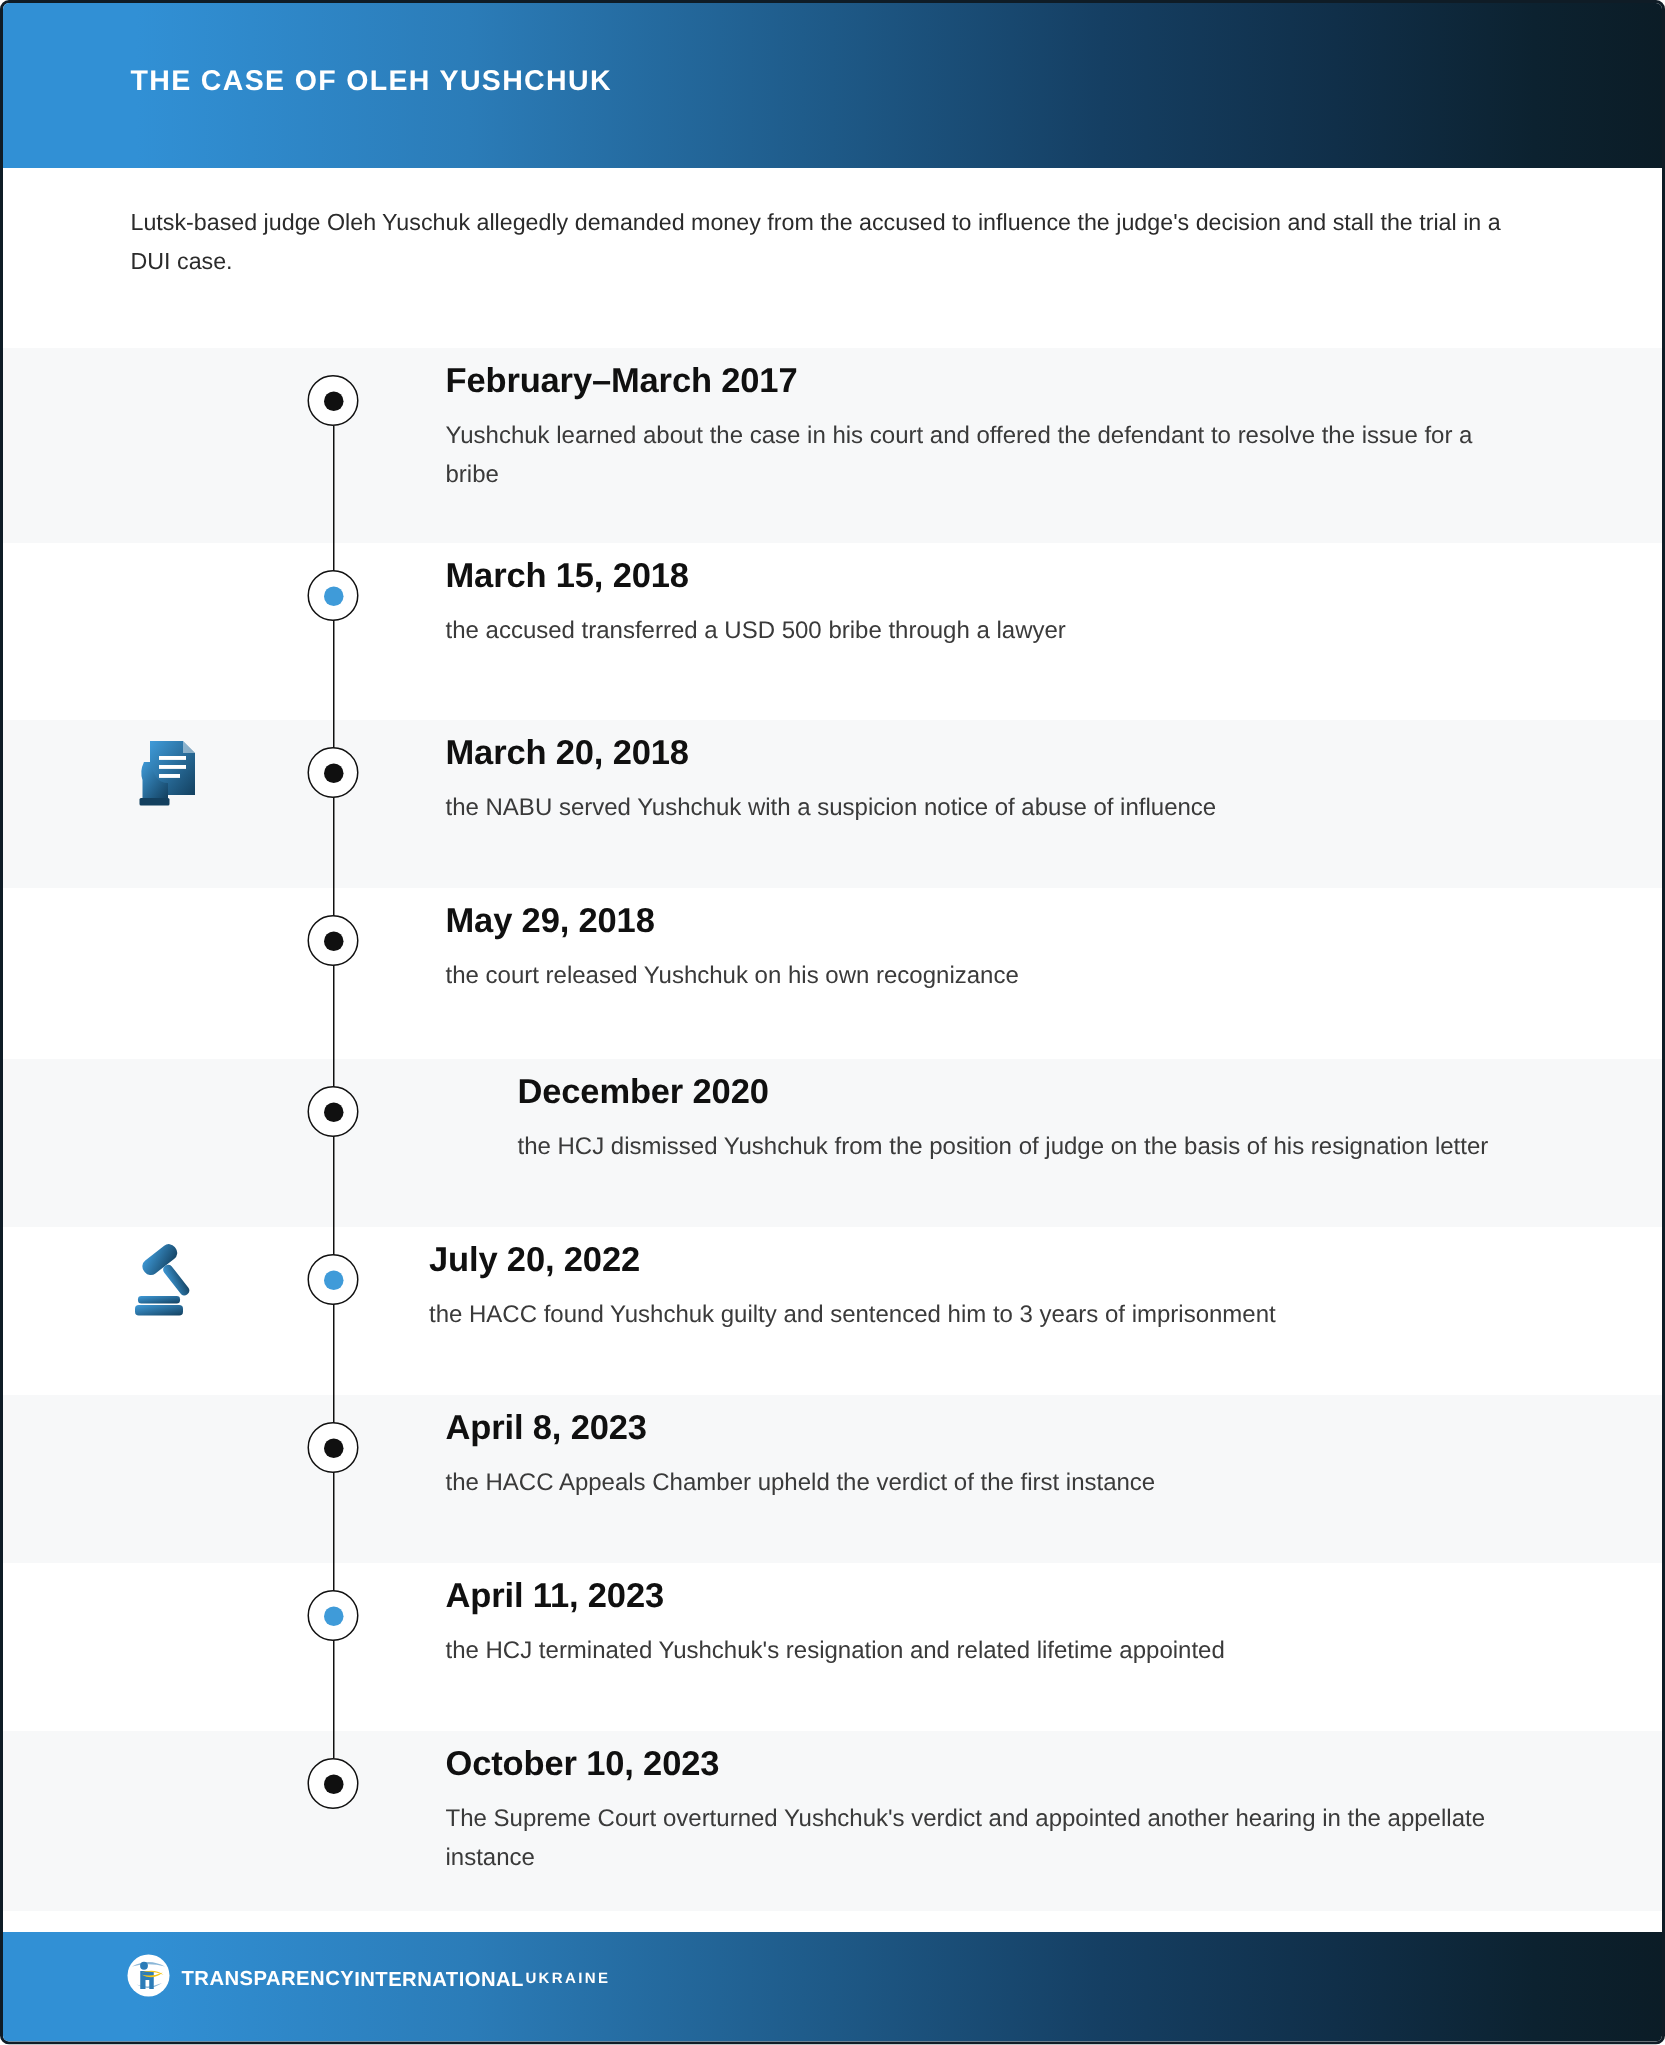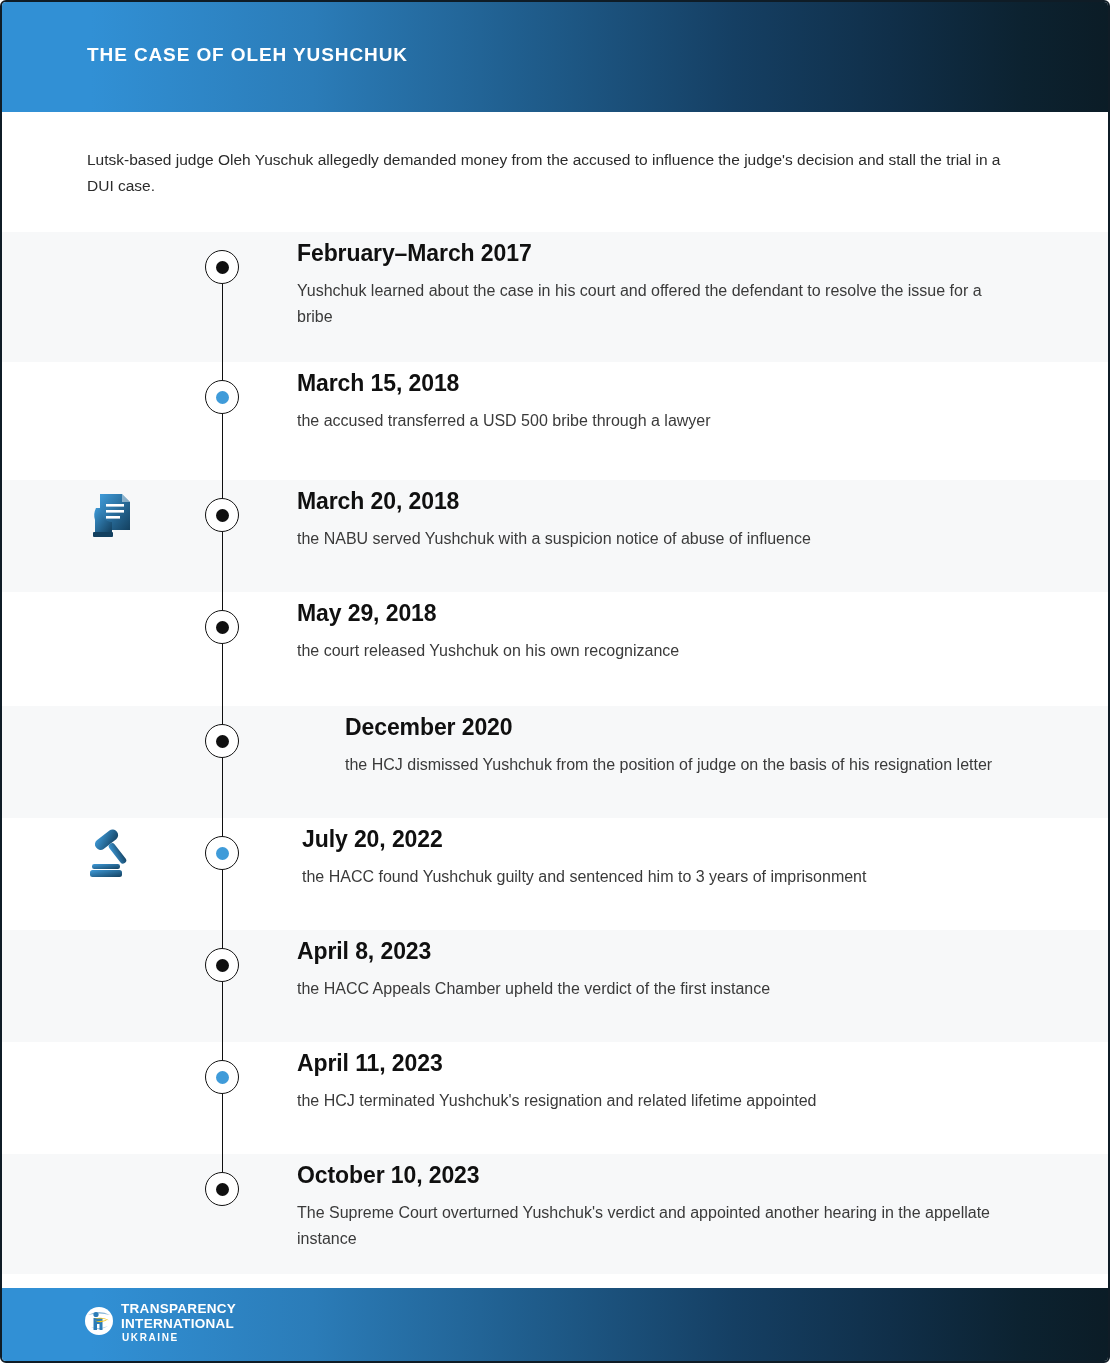--- a/index.html
+++ b/index.html
@@ -38,21 +38,21 @@
     color: #ffffff;
     font-size: 19px;
     font-weight: bold;
     letter-spacing: 0.9px;
   }
 
   
   .intro {
     position: absolute;
     left: 85px;
-    top: 145px;
+    top: 134px;
     width: 925px;
     font-size: 15.5px;
     line-height: 26px;
     color: #2b2b2b;
   }
 
   
   .timeline {
     position: absolute;
     left: 0;
@@ -100,21 +100,21 @@
   }
   .dot.black { background: #101010; }
   .dot.blue  { background: #3f9bd9; }
 
   
   .content {
     position: absolute;
     left: 295px;
     width: 720px;
   }
-  .content.indent { left: 300px; }
+  .content.indent { left: 284px; }
   .date {
     font-size: 23px;
     font-weight: bold;
     color: #101010;
     letter-spacing: -0.1px;
     margin: 0 0 11px 0;
   }
   .desc {
     font-size: 16px;
     line-height: 26px;
@@ -143,21 +143,21 @@
   .logo {
     position: absolute;
     left: 82px;
     top: 14px;
     display: flex;
     align-items: center;
     gap: 7px;
   }
   .logo-text {
     display: flex;
-    flex-direction: column;
+    flex-direction: row;
     line-height: 1;
   }
   .logo-l1, .logo-l2 {
     color: #ffffff;
     font-size: 13.5px;
     font-weight: bold;
     letter-spacing: 0.3px;
   }
   .logo-l2 { margin-top: 1px; }
   .logo-l3 {

